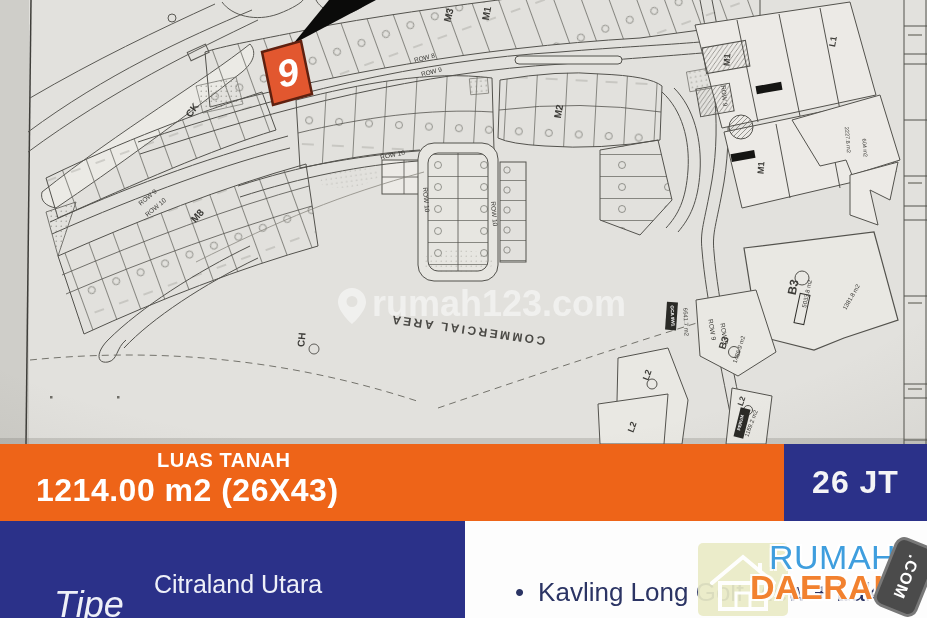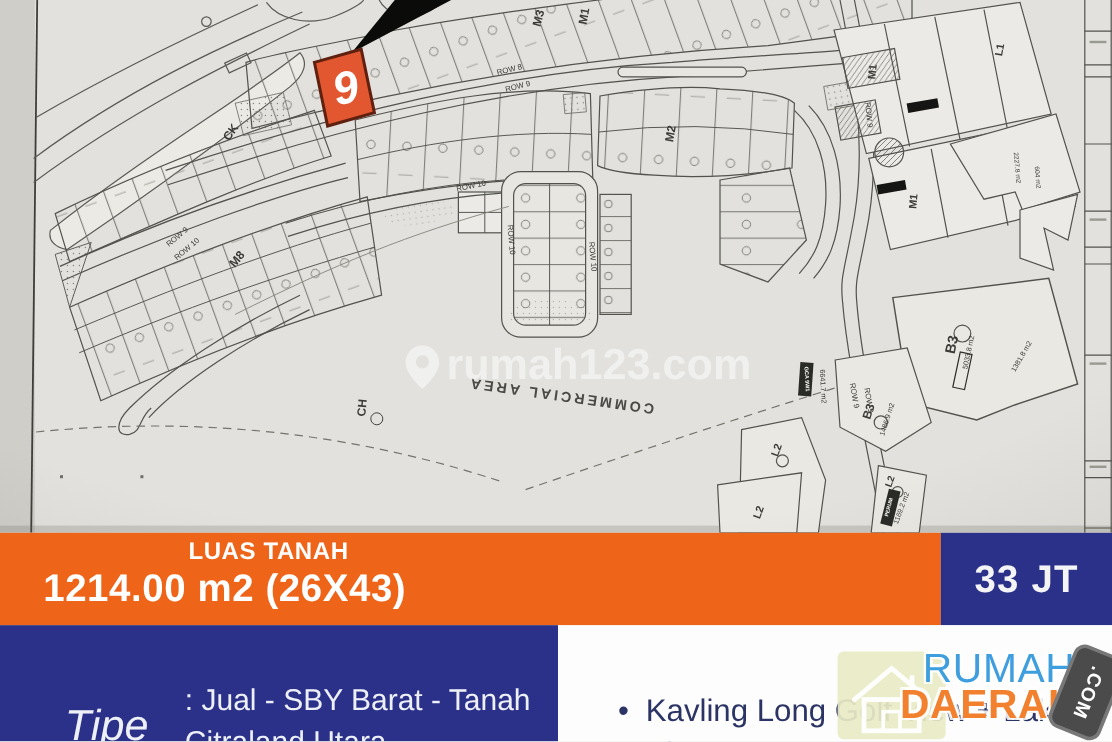--- a/index.html
+++ b/index.html
@@ -218,27 +218,26 @@
   </svg>
 
   <div class="vignette"></div>
 
   <div class="banner">
     <div class="banner-label">LUAS TANAH</div>
     <div class="banner-value">1214.00 m2 (26X43)</div>
   </div>
 
   <div class="price-box">
-    <span>33 JT</span>
+    <span>26 JT</span>
   </div>
 
   <div class="type-panel">
     <div class="type-label">Tipe</div>
     <div class="type-value">
-      <div>: Jual - SBY Barat - Tanah</div>
       <div>Citraland Utara</div>
     </div>
   </div>
 
   <div class="feature-panel">
     <div class="feature">
       <span class="bullet">•</span>
       <div class="feature-text">
         <div>Kavling Long Golf View + Lake</div>
         <div>View</div>

